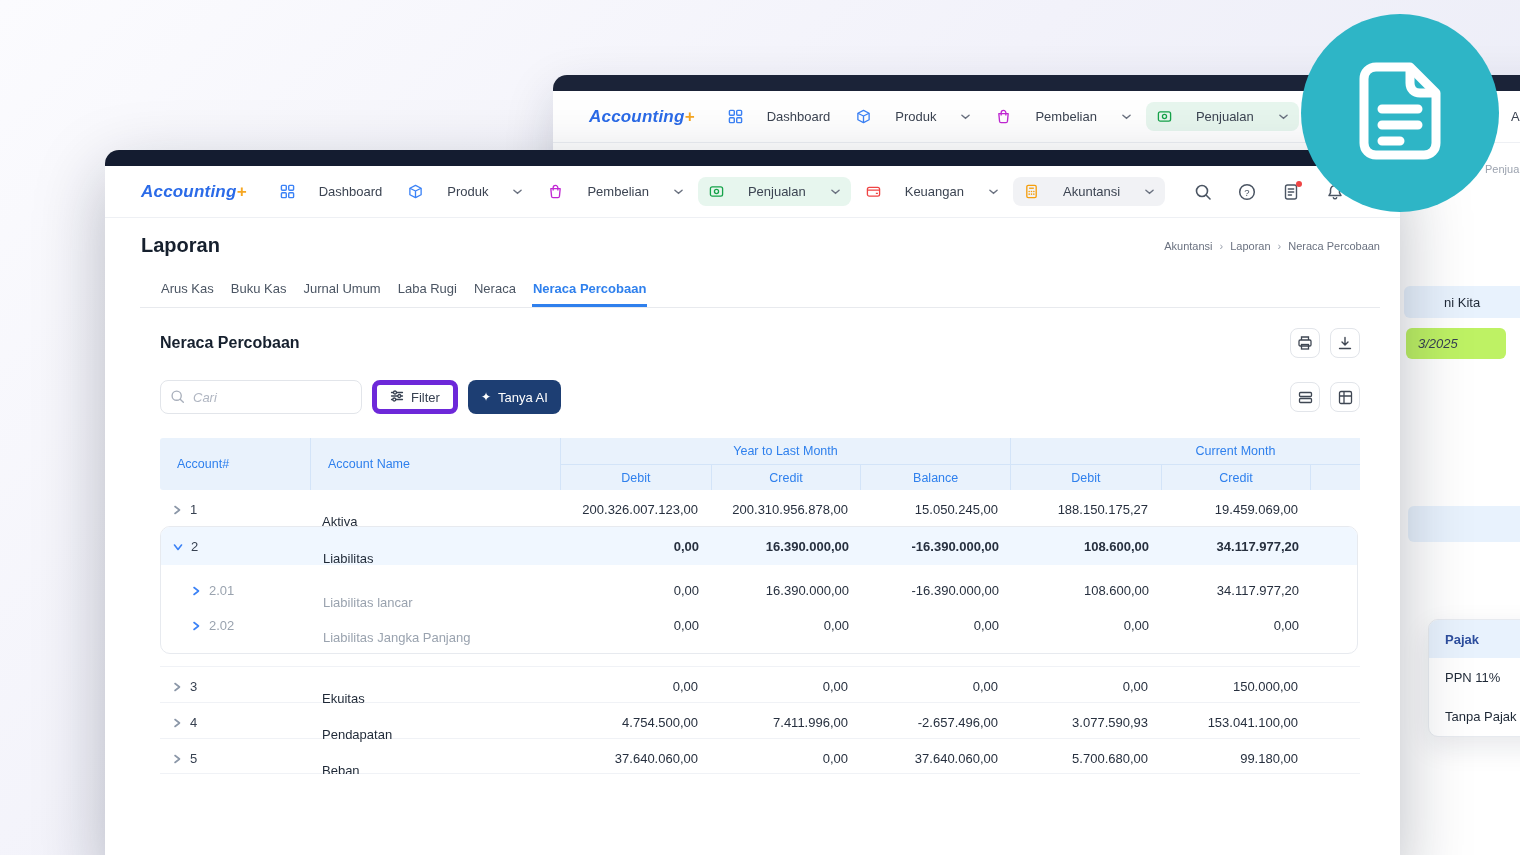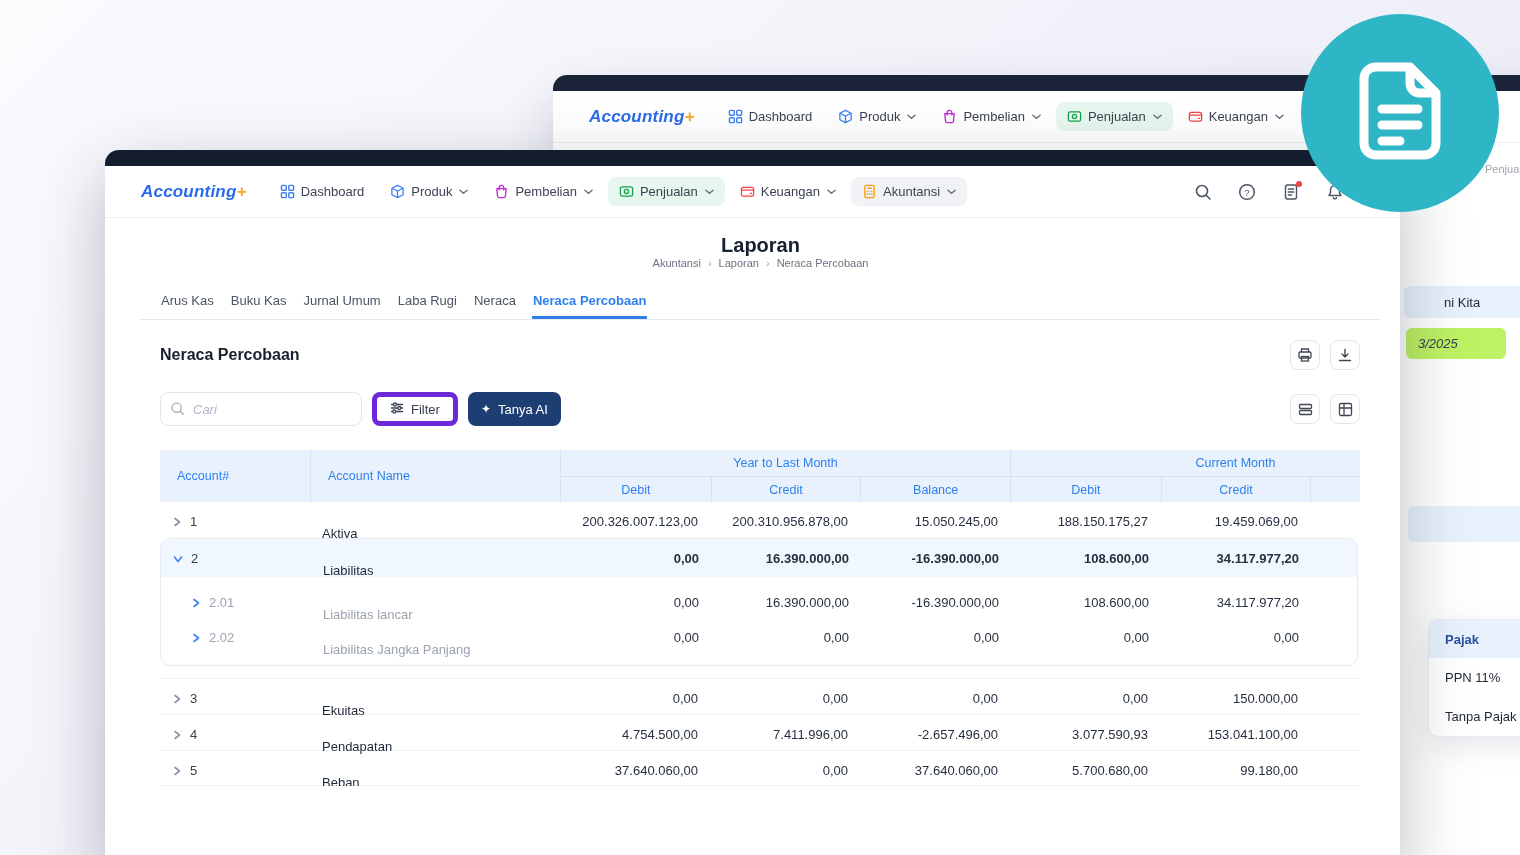--- a/index.html
+++ b/index.html
@@ -16,39 +16,39 @@
   .back-window { left:553px; top:75px; width:1120px; height:800px;
     box-shadow:0 18px 50px rgba(20,28,60,.16); z-index:10; }
   .back-window .titlebar { background:#1b2338; }
 
   
   .navbar { height:52px; display:flex; align-items:center; padding:0 56px 0 36px;
     border-bottom:1px solid #eef0f4; background:#fff; }
   .logo { font-style:italic; font-weight:800; font-size:17px; color:#2b6be8;
     letter-spacing:.2px; margin-right:22px; white-space:nowrap; }
   .logo b { color:#f6a723; }
-  .nav-item { display:flex; align-items:center; gap:6px; padding:7px 11px;
+  .nav-item { display:flex; align-items:center; gap:24px; padding:7px 11px;
     border-radius:8px; font-size:13px; font-weight:500; color:#3c4452;
     white-space:nowrap; cursor:pointer; margin-right:4px; }
   .nav-item.pill-green { background:#e7f6ee; }
   .nav-item.pill-gray  { background:#f1f2f5; }
   .nicon { display:flex; align-items:center; }
   .chevdn { display:flex; margin-left:1px; }
   .nav-right { margin-left:auto; display:flex; align-items:center; gap:26px; }
   .nav-ic { position:relative; display:flex; cursor:pointer; }
   .red-dot { position:absolute; right:-2px; top:-2px; width:6px; height:6px;
     border-radius:50%; background:#ef4444; }
 
   
   .front-window { left:105px; top:150px; width:1295px; height:720px;
     box-shadow:0 24px 70px rgba(15,23,42,.28); z-index:20; border-radius:14px 14px 0 0; }
   .front-window .titlebar { background:#141c30; }
 
   .page-head { display:flex; justify-content:space-between; align-items:center;
-    padding:16px 20px 10px 36px;flex-direction:column; }
+    padding:16px 20px 10px 36px; }
   .page-title { font-size:20px; font-weight:700; color:#16202e; }
   .breadcrumb { display:flex; align-items:center; gap:7px; font-size:11px; color:#6b7280; }
   .breadcrumb .sep { color:#9ca3af; font-size:11px; }
 
   .tabs { display:flex; gap:15px; margin:4px 20px 0 35px; padding-left:20px;
     border-bottom:1px solid #e8eaee; }
   .tab { font-size:13px; color:#4b5563; padding:10px 1px 8px;
     border-bottom:3px solid transparent; cursor:pointer; white-space:nowrap; }
   .tab.active { color:#2f80ed; font-weight:600; border-bottom-color:#2f80ed; }
 

